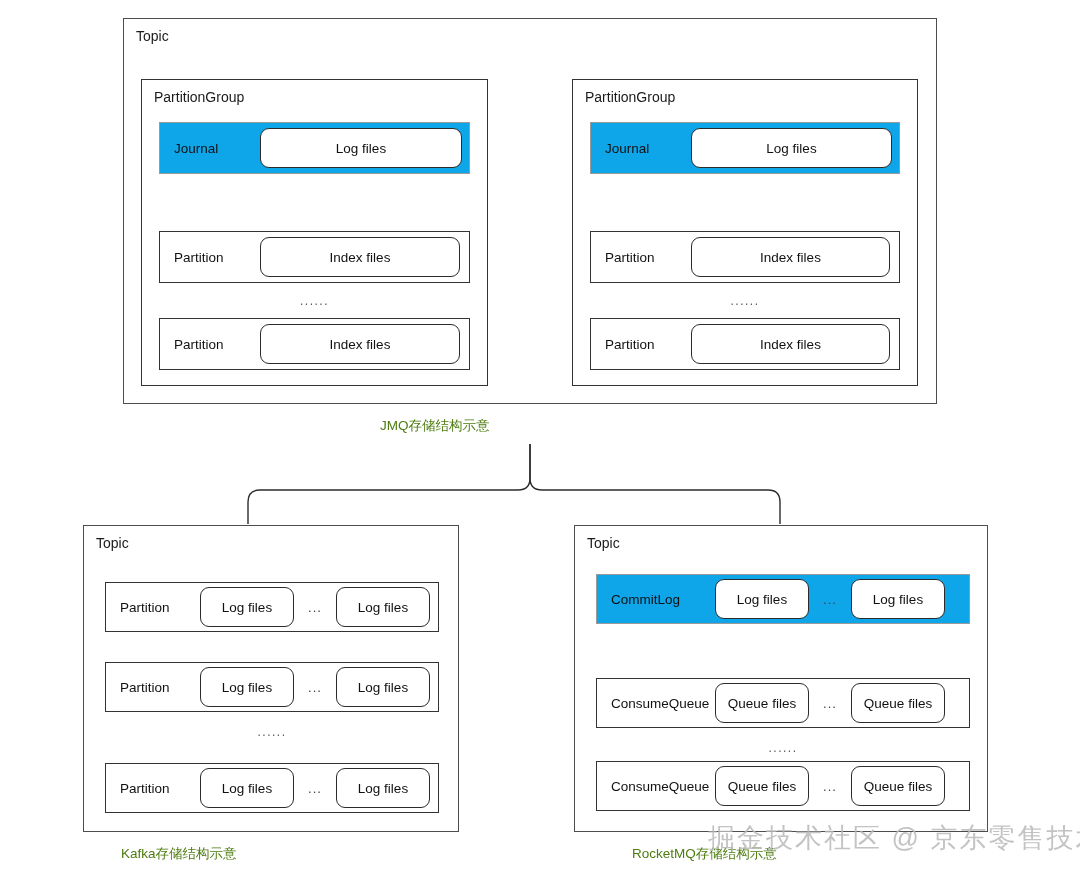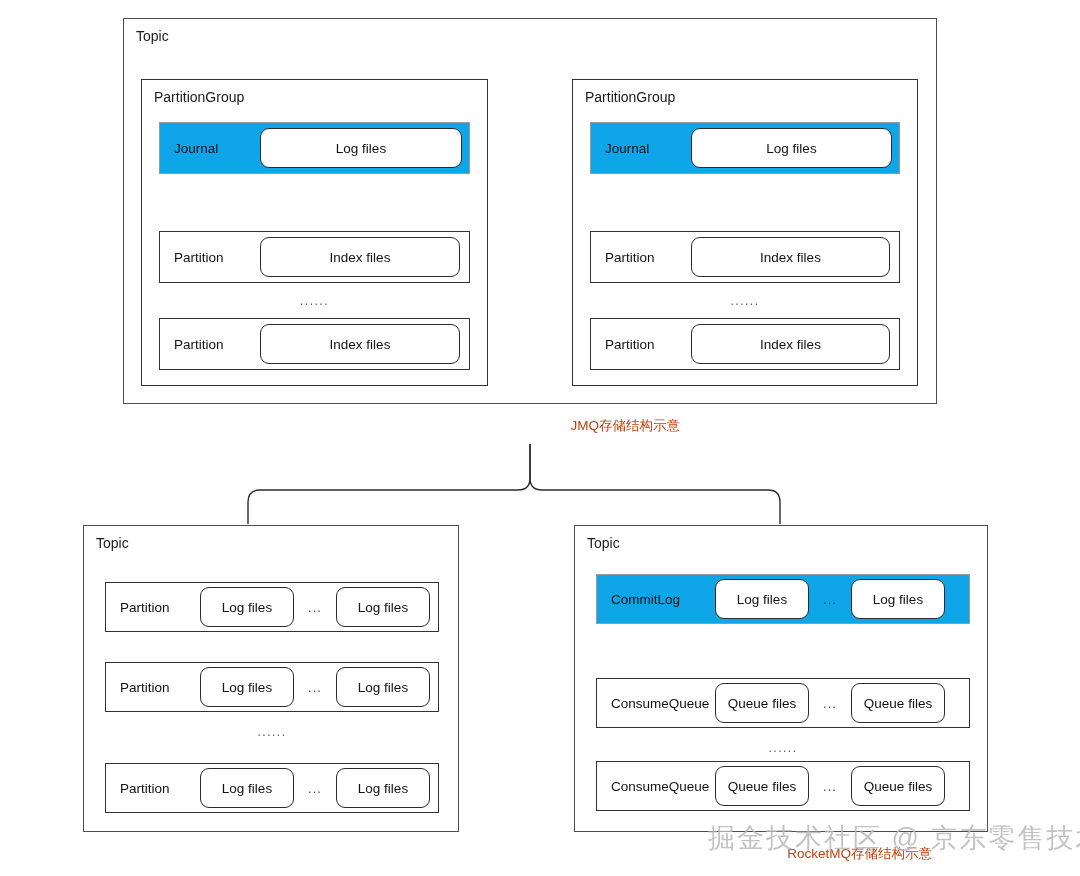--- a/index.html
+++ b/index.html
@@ -85,23 +85,23 @@
     color:#555555;
     text-align:center;
     white-space:nowrap;
     line-height:1;
   }
 
   
   .caption{
     position:absolute;
     font-size:13.5px;
-    color:#c2410c;
-    white-space:nowrap;
-    text-align:right;
+    color:#4d7c0f;
+    white-space:nowrap;
+    text-align:left;
   }
 
   
   .connector{position:absolute;left:0;top:0;pointer-events:none;}
 
   
   .watermark{
     position:absolute;
     font-size:27px;
     color:#b9b9b9;
@@ -180,20 +180,21 @@
 
   <div class="ellipsis" style="left:105px;top:726px;width:334px;">......</div>
 
   <div class="row-box" style="left:105px;top:763px;width:334px;height:50px;">
     <span class="row-label" style="width:80px;">Partition</span>
     <div class="chip" style="width:94px;height:40px;">Log files</div>
     <div class="chip-gap" style="width:42px;">...</div>
     <div class="chip" style="width:94px;height:40px;">Log files</div>
   </div>
 
+  <div class="caption" style="left:121px;top:845px;width:300px;">Kafka存储结构示意</div>
 
   <div class="outer-box" style="left:574px;top:525px;width:414px;height:307px;">
     <span class="box-title" style="left:12px;top:9px;">Topic</span>
   </div>
 
   <div class="row-box shaded" style="left:596px;top:574px;width:374px;height:50px;">
     <span class="row-label" style="width:104px;">CommitLog</span>
     <div class="chip" style="width:94px;height:40px;">Log files</div>
     <div class="chip-gap" style="width:42px;">...</div>
     <div class="chip" style="width:94px;height:40px;">Log files</div>

